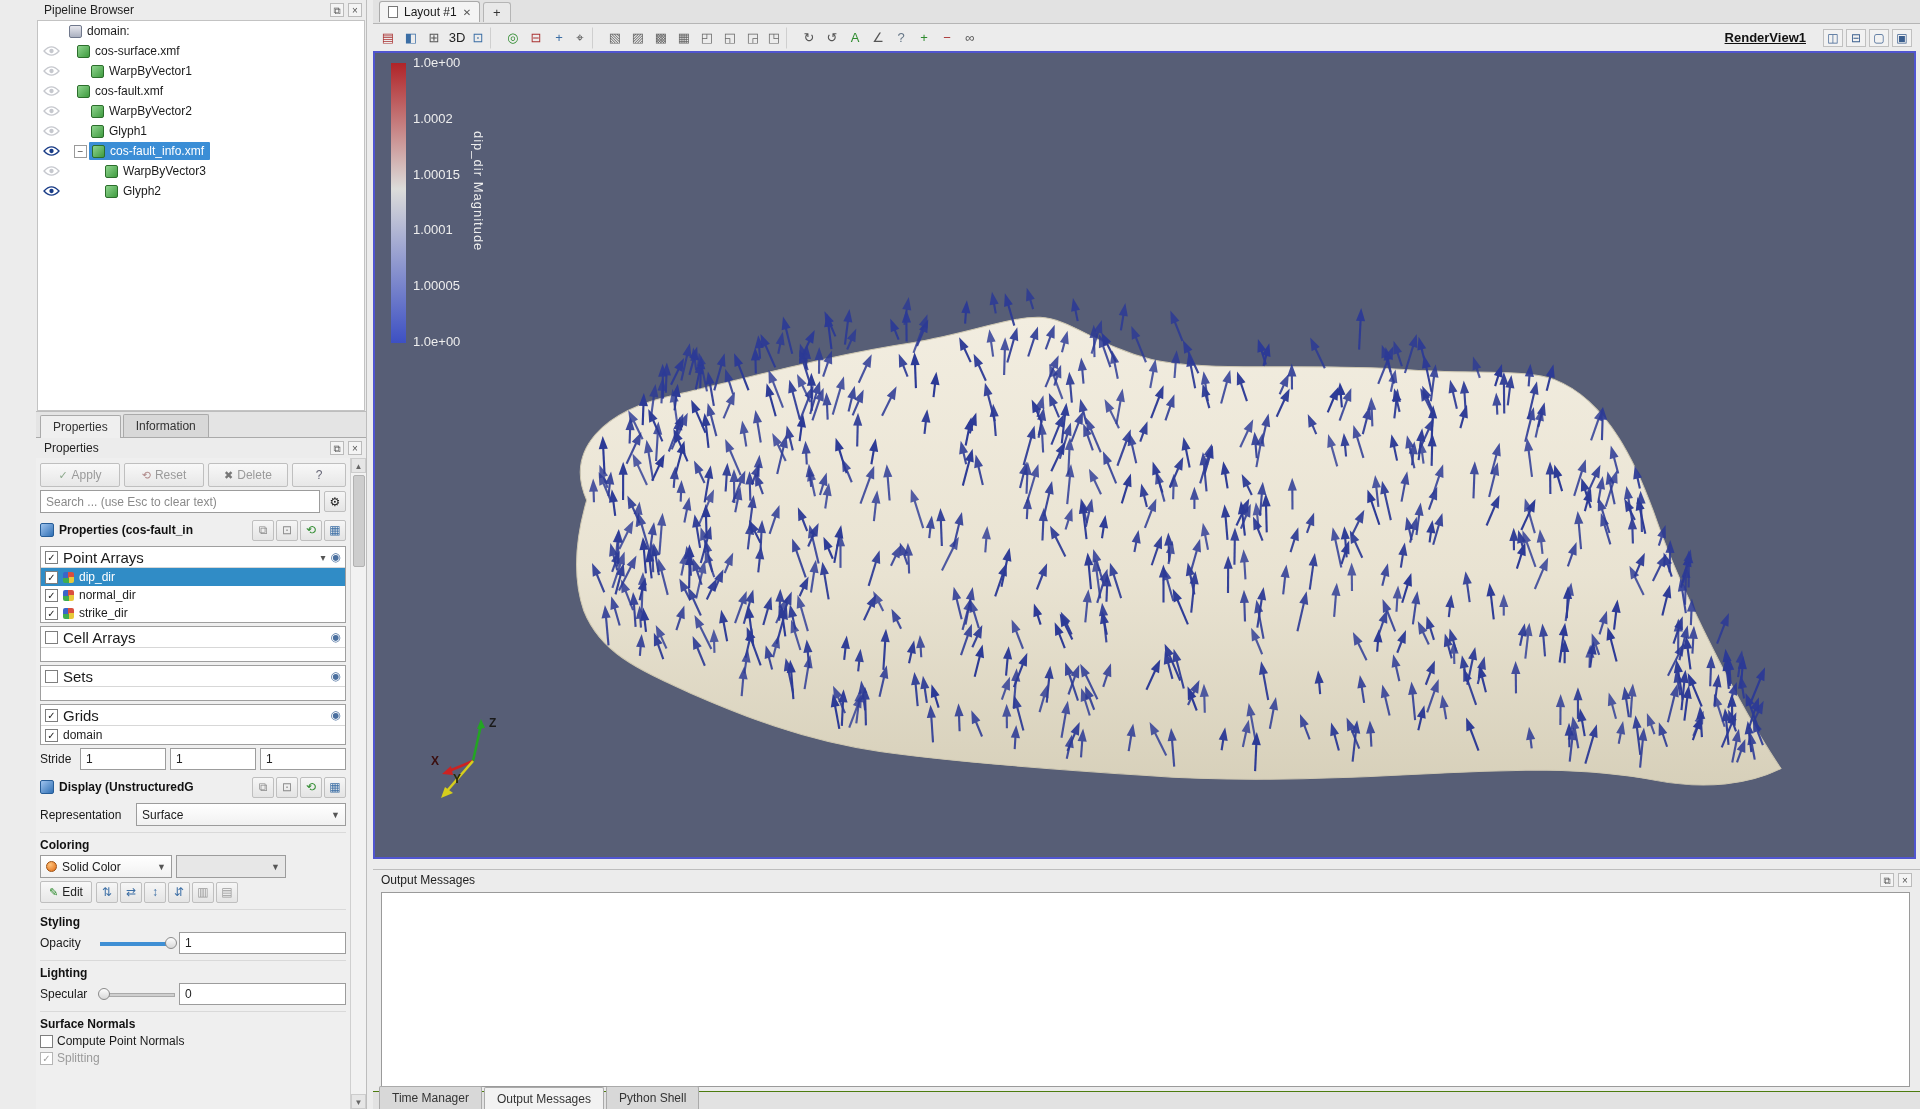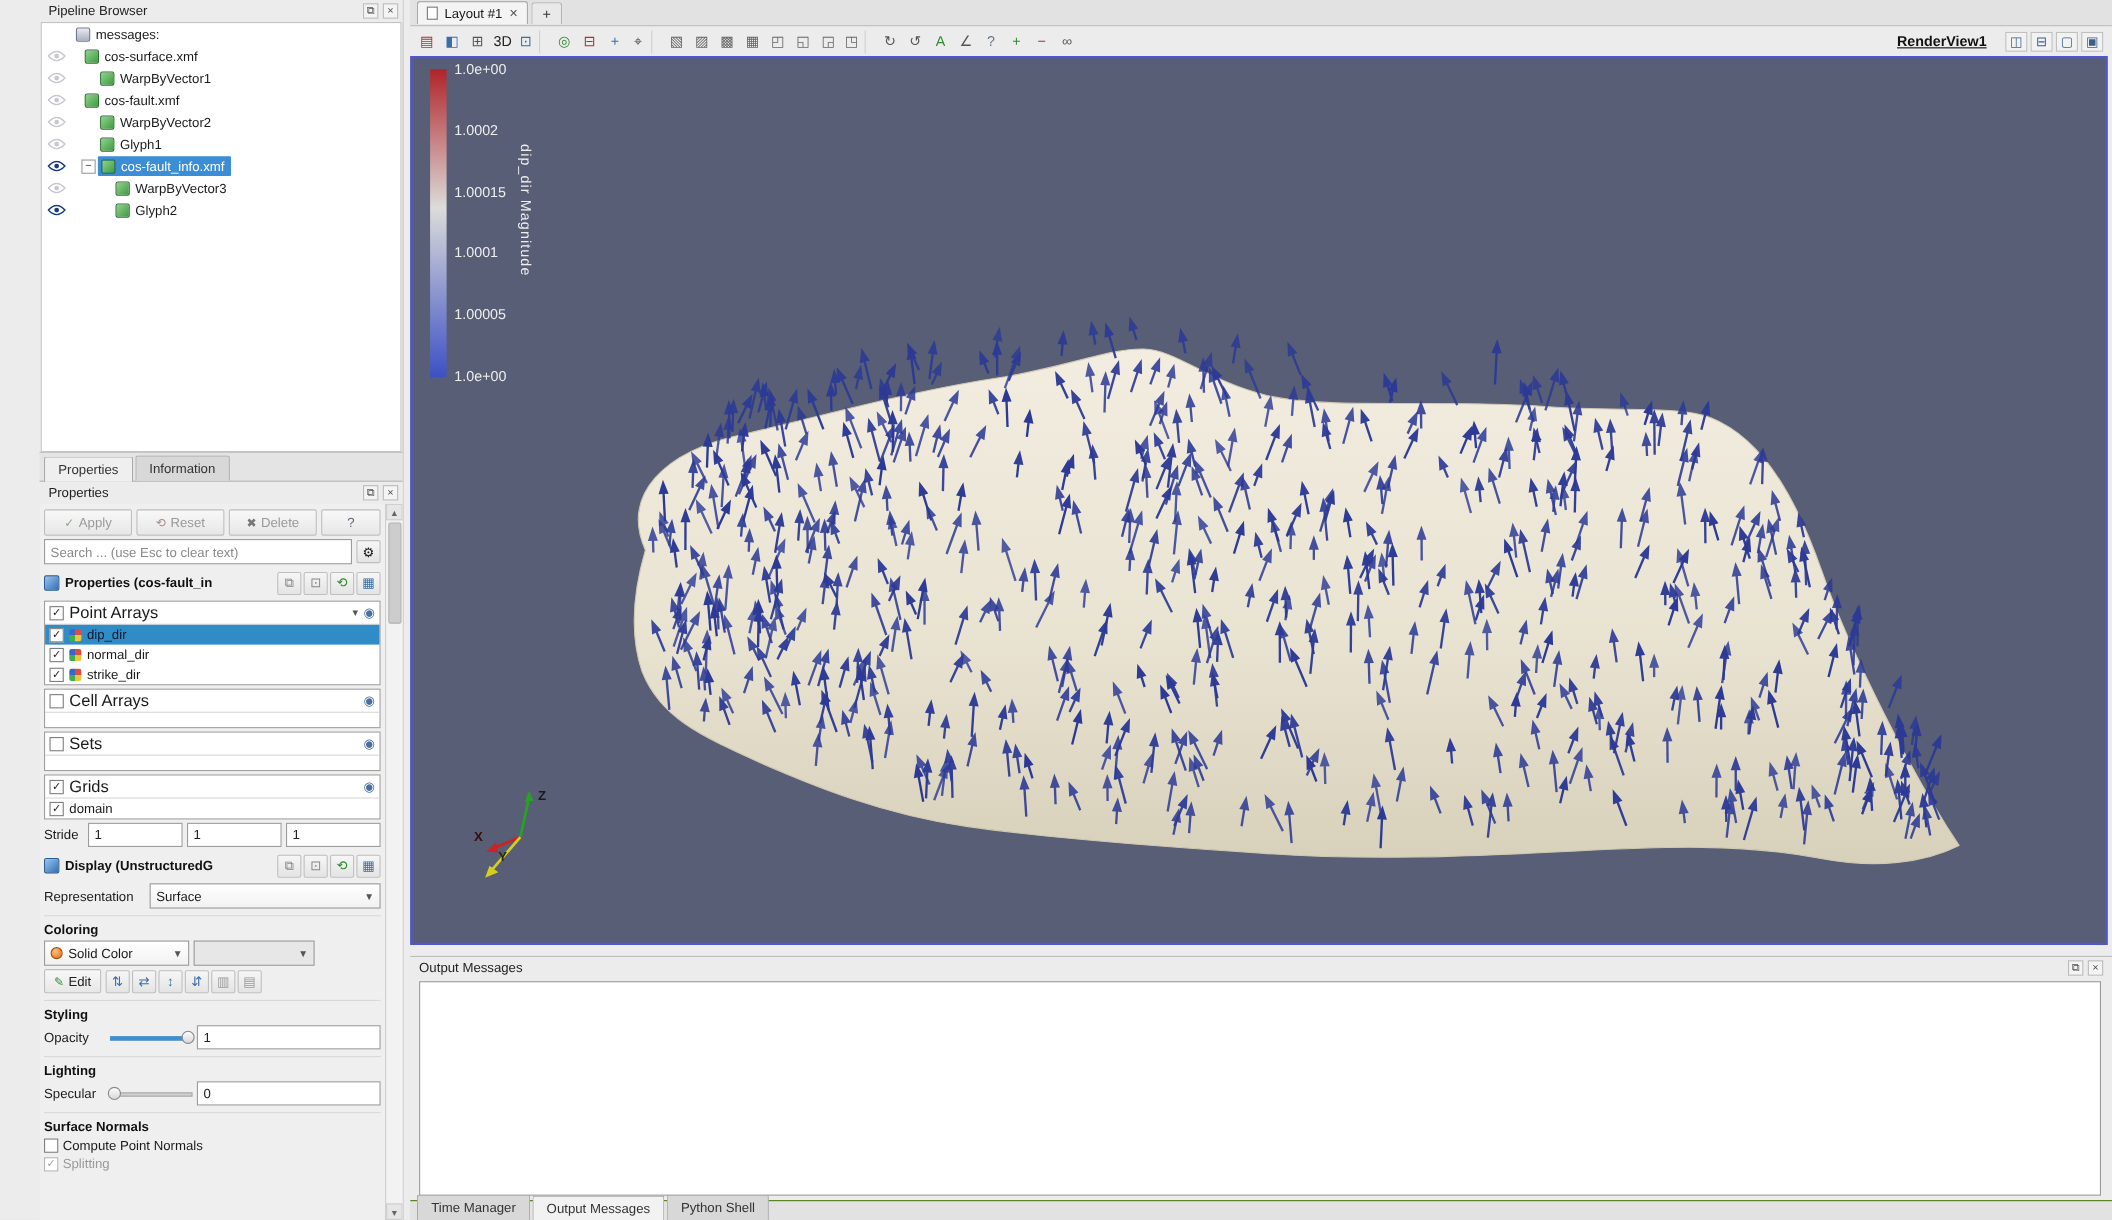--- a/index.html
+++ b/index.html
@@ -53,21 +53,21 @@
   .section-ico { width:14px; height:14px; background:linear-gradient(135deg,#9fc4ee,#2f6fb4); border:1px solid #275d97; border-radius:2px; }
   .section-ttl { flex:1; font-weight:bold; font-size:12px; color:#111; white-space:nowrap; overflow:hidden; }
   .hdr-icons { display:flex; gap:2px; }
   .group-box { border:1px solid #9f9f9f; background:#fff; margin:3px 0; }
   .group-hdr { display:flex; align-items:center; gap:5px; height:21px; padding:0 4px; border-bottom:1px solid #d7d7d7; }
   .group-hdr .glabel { flex:1; font-size:15px; }
   .carr { color:#555; font-size:10px; }
   .circ-ico { color:#4a6f9f; font-size:12px; }
   .group-empty { height:13px; }
   .array-row { display:flex; align-items:center; gap:5px; height:18px; padding:0 4px; }
-  .array-row[data-state="selected"] { background:#308cc6; color:#0f172a;text-align:center; }
+  .array-row[data-state="selected"] { background:#308cc6; color:#ffffff;text-align:center; }
   .array-ico { width:11px; height:11px; border-radius:2px; background:conic-gradient(#d94f3f 0 25%, #e8c93a 0 50%, #3fae4f 0 75%, #3a66c9 0); }
   .cb { width:13px; height:13px; min-width:13px; border:1px solid #7e7e7e; background:#fff; display:inline-flex; align-items:center; justify-content:center; font-size:10px; color:#222; }
   .cb[data-checked="true"]::after { content:"✓"; }
   .cb.disabled { border-color:#b5b5b5; color:#a0a0a0; }
   .txt-in { height:22px; border:1px solid #9c9c9c; background:#fff; padding:0 5px; font-size:12px; font-family:"Liberation Sans",sans-serif; color:#222; }
   .combo { height:23px; border:1px solid #9c9c9c; background:linear-gradient(#ffffff,#f1f1f1); display:inline-flex; align-items:center; padding:0 5px; gap:5px; font-size:12px; }
   .combo .arrow { margin-left:auto; color:#555; font-size:9px; }
   .bold-lbl { font-weight:bold; font-size:12px; color:#111; margin:6px 0 2px; border-top:1px solid #d9d9d9; padding-top:5px; }
   .slider { position:relative; width:95px; height:14px; }
   .slider .track { position:absolute; top:6px; left:0; right:0; height:4px; background:#cfcfcf; border:1px solid #aaa; }
@@ -146,21 +146,21 @@
             <span class="eye">
               <svg viewBox="0 0 20 12" width="17" height="10">
                 <path d="M1 6 Q10 -4 19 6 Q10 16 1 6 Z" fill="none" stroke="currentColor" stroke-width="1.6"></path>
                 <circle cx="10" cy="6" r="2.6" fill="currentColor"></circle>
               </svg>
             </span>
             <span class="indent"></span>
 
             <span class="row-hl">
               <span class="node-icon"></span>
-              <span class="tree-label">messages:</span>
+              <span class="tree-label">domain:</span>
             </span>
           </div>
 
           <div class="tree-row" data-eye="off" data-level="1" data-icon="source">
             <span class="eye">
               <svg viewBox="0 0 20 12" width="17" height="10">
                 <path d="M1 6 Q10 -4 19 6 Q10 16 1 6 Z" fill="none" stroke="currentColor" stroke-width="1.6"></path>
                 <circle cx="10" cy="6" r="2.6" fill="currentColor"></circle>
               </svg>
             </span>

